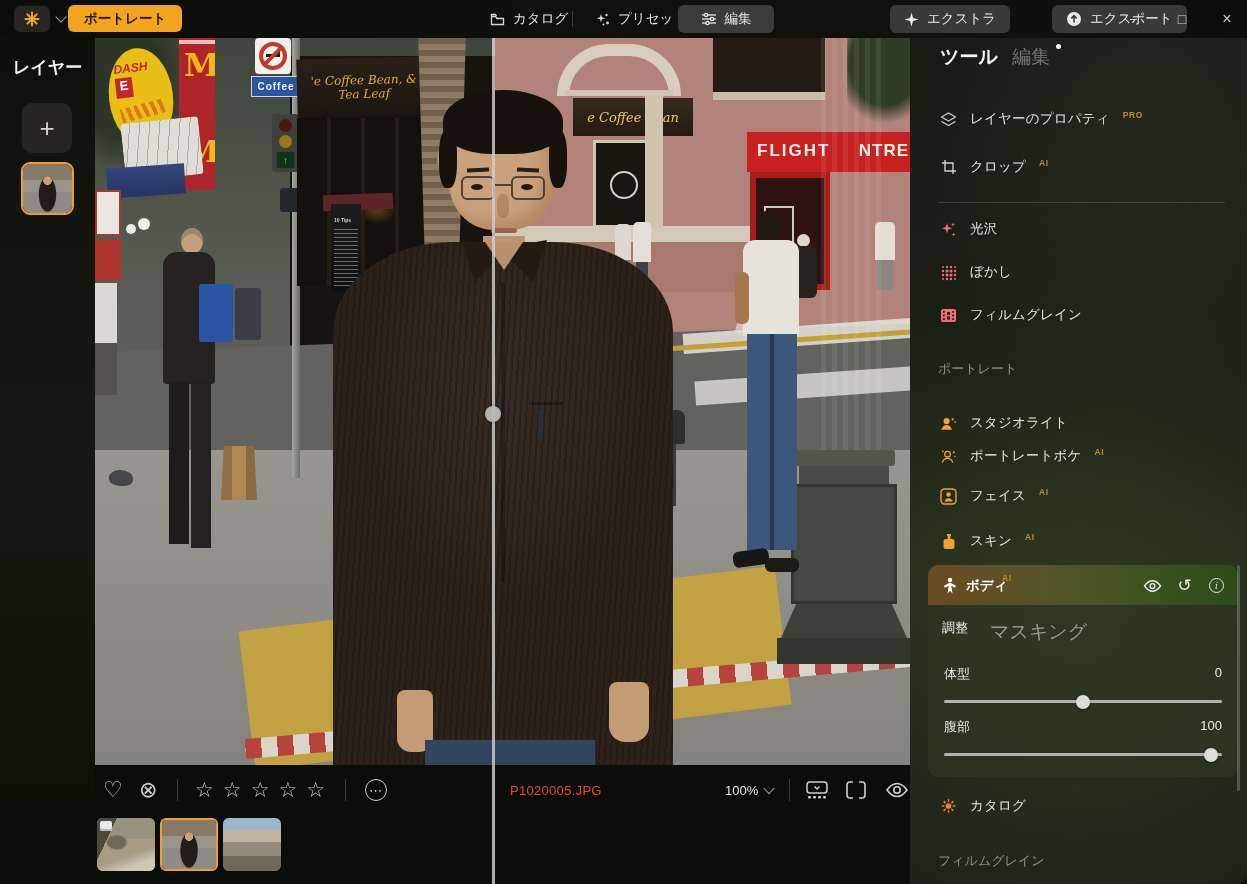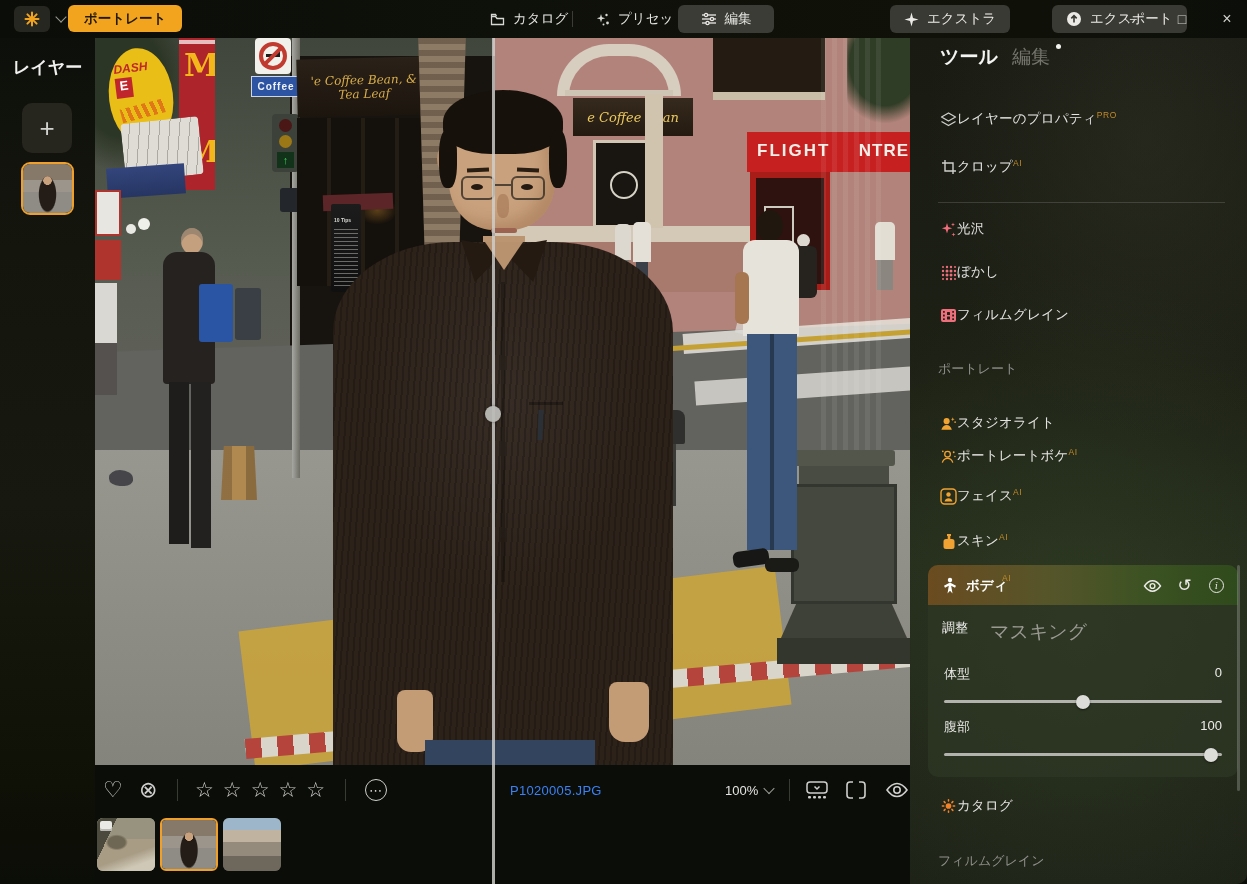--- a/index.html
+++ b/index.html
@@ -28,37 +28,37 @@
   
   .cmp-line{position:absolute;left:492px;top:38px;width:3px;height:846px;background:rgba(207,207,205,.82)}
   .cmp-handle{position:absolute;left:-7px;top:368px;width:16px;height:16px;border-radius:50%;background:rgba(186,186,182,.95);box-shadow:0 0 3px rgba(0,0,0,.4)}
   
   .btoolbar{position:absolute;left:95px;top:765px;width:815px;height:50px;background:transparent}
   .bt{position:absolute;top:50%;transform:translateY(-50%);color:#cfcfcd}
   .glyph{font-size:20px;line-height:1}
   .stars{display:flex;gap:9px;font-size:21px;color:#cfcfcd}
   .circle-ico{width:22px;height:22px;border:1.5px solid #cfcfcd;border-radius:50%;display:flex;align-items:center;justify-content:center;font-size:13px;letter-spacing:1px}
   .bdiv{position:absolute;top:14px;width:1px;height:22px;background:#3a3a34}
-  .fname{font-size:13px;color:#3b82f6;letter-spacing:.3px}
+  .fname{font-size:13px;color:#ef4444;letter-spacing:.3px}
   .zoomctl{display:flex;align-items:center;gap:7px;font-size:13px;color:#e4e4e2}
   
   .filmstrip{position:absolute;left:95px;top:815px;width:815px;height:69px}
   .fthumb{position:absolute;top:3px;width:58px;height:53px;border-radius:6px;overflow:hidden}
   .fthumb.sel{border:2.5px solid #f0a028}
   .mini1{width:100%;height:100%;background-color:#8e8a76;background-image:linear-gradient(115deg,#4c4a3c 0 24%,rgba(0,0,0,0) 24%),linear-gradient(-20deg,#cfc8b6 0 16%,rgba(0,0,0,0) 34%),radial-gradient(14px 10px at 34% 46%,#6e6753 60%,rgba(0,0,0,0) 80%),linear-gradient(180deg,#97937e 0 40%,#a89c85 40% 100%)}
   .mini3{width:100%;height:100%;background-image:linear-gradient(180deg,#9db6c9 0 22%,#c0b4a0 22% 45%,#948b7c 45% 72%,#6e675c 72% 100%),linear-gradient(90deg,#5f5a4e 0 12%,rgba(0,0,0,0) 12% 88%,#4e4a40 88%)}
   .edit-badge{position:absolute;left:3px;top:3px;width:12px;height:10px;background:#e9e9e5;border-radius:2px;box-shadow:inset 0 -2px 0 #b9b9b2}
   
   .rpanel{position:absolute;left:910px;top:38px;width:337px;height:846px;background-image:radial-gradient(220px 300px at 70% 12%,rgba(90,88,70,.18),rgba(0,0,0,0)),radial-gradient(280px 360px at 50% 70%,rgba(62,82,48,.35),rgba(0,0,0,0)),linear-gradient(180deg,#191b13 0%,#1d2015 38%,#242b1b 62%,#1d2117 100%)}
   .rp-tab-tools{position:absolute;left:30px;top:6px;font-size:19px;font-weight:bold;color:#f4f4f2}
   .rp-tab-edits{position:absolute;left:102px;top:6px;font-size:19px;color:#75756d}
   .rp-dot{position:absolute;left:146px;top:6px;width:5px;height:5px;border-radius:50%;background:#f2f2ef}
-  .tool-row{position:absolute;left:30px;height:22px;display:flex;align-items:center;}
+  .tool-row{position:absolute;left:30px;height:22px;display:flex;align-items:center;gap:13px}
   .tool-label{font-size:13.5px;color:#e4e4e1;letter-spacing:.2px}
-  .badge{font-size:8.5px;font-weight:normal;color:#c08a28;letter-spacing:.5px;transform:translateY(-4px)}
+  .badge{font-size:8.5px;font-weight:bold;color:#c08a28;letter-spacing:.5px;transform:translateY(-4px)}
   .sect{position:absolute;left:28px;font-size:13px;color:#8f8f8a}
   .rp-divider{position:absolute;left:28px;right:22px;top:164px;height:1px;background:rgba(255,255,255,.14)}
   .ico16{width:17px;height:17px;display:flex;align-items:center;justify-content:center}
   
   .body-card{position:absolute;left:18px;top:527px;width:310px;height:212px;border-radius:10px;overflow:hidden;background:rgba(46,56,36,.72)}
   .bc-header{position:absolute;left:0;top:0;width:100%;height:40px;background:linear-gradient(90deg,#6b4b20,#55552a 40%,#3c5222 70%,#2f4a1c)}
   .bc-title{position:absolute;left:38px;top:12px;font-size:13.5px;font-weight:bold;color:#fbfbf9}
   .bc-ico{position:absolute;top:11px;width:19px;height:19px;display:flex;align-items:center;justify-content:center;color:#e9e9e6}
   .bc-tab1{position:absolute;left:14px;top:54px;font-size:13px;color:#f0f0ee}
   .bc-tab2{position:absolute;left:62px;top:54px;font-size:19px;color:#9a9a93}

